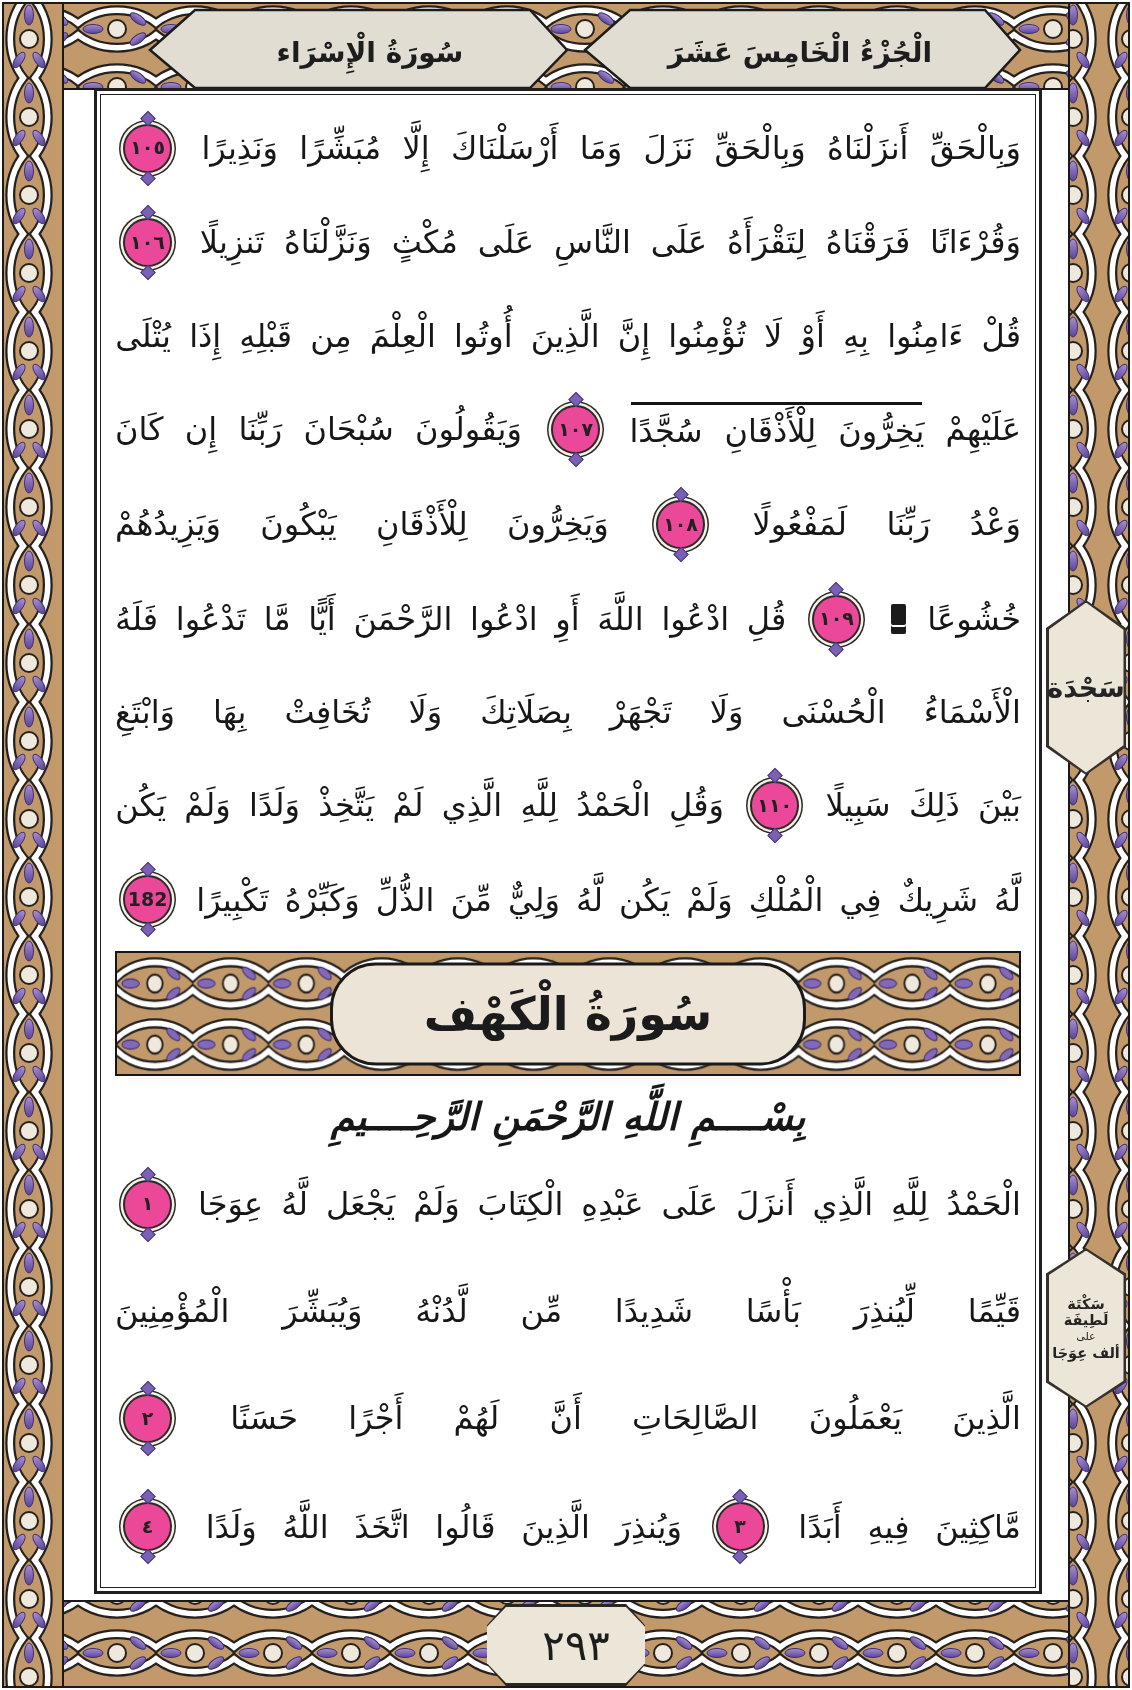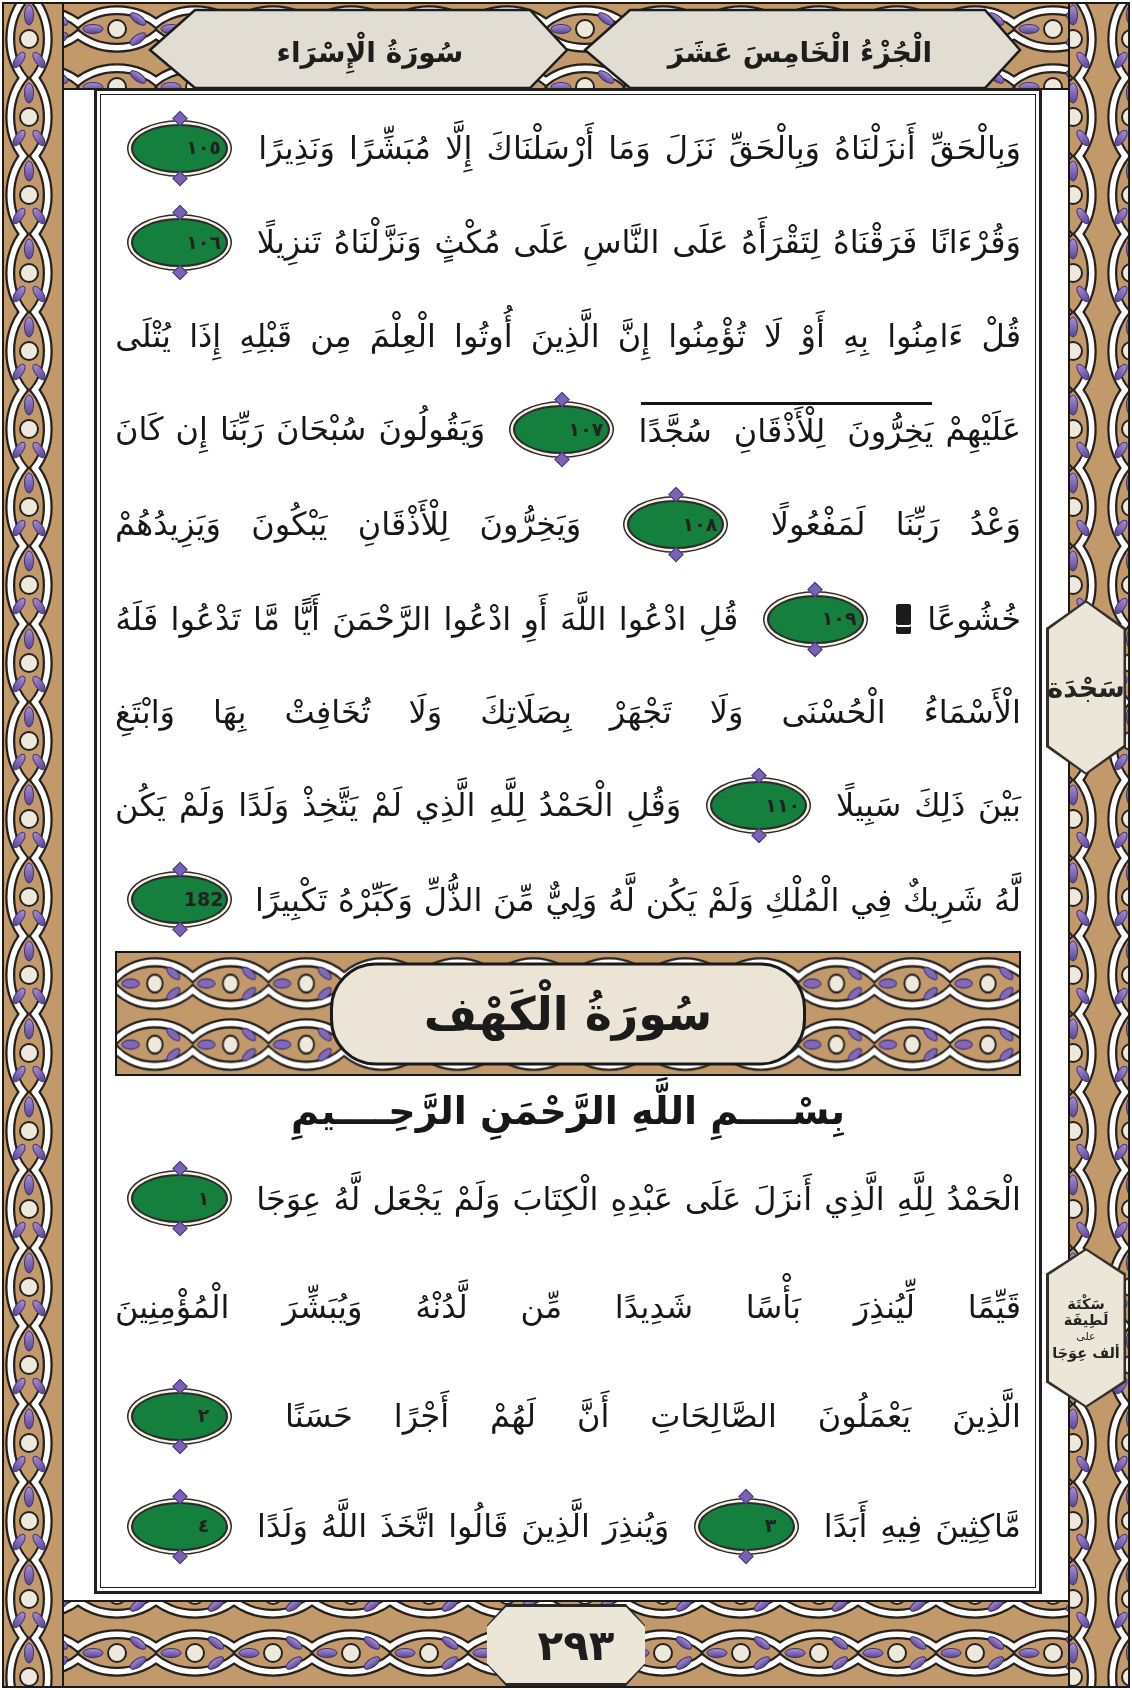--- a/index.html
+++ b/index.html
@@ -15,35 +15,35 @@
   .frame{position:absolute;left:94px;top:88px;width:948px;height:1506px;border:3.5px solid #1f1f1f;background:#fff;box-sizing:border-box;}
   .frame-inner{position:absolute;inset:3px;border:1.5px solid #1f1f1f;display:flex;flex-direction:column;
                padding:6px 14px;box-sizing:border-box;}
   .lines{display:flex;flex-direction:column;}
   .isra{height:846px;justify-content:space-around;}
   .kahf{flex:1;justify-content:space-around;}
   .line{display:flex;direction:rtl;justify-content:space-between;align-items:center;font-size:32px;line-height:1.45;}
   .word{white-space:nowrap;}
   .ovl{position:relative;display:inline-flex;gap:22px;justify-content:space-between;padding-top:4px;}
   .ovl::before{content:"";position:absolute;top:-2px;left:2px;right:2px;border-top:3.5px solid #141414;}
-  .vnum{position:relative;flex:0 0 auto;width:45px;height:45px;border-radius:50%;background:#15803d;
+  .vnum{position:relative;flex:0 0 auto;width:45px;height:45px;border-radius:50%;background:#ec4899;
         border:2px solid #2b2b2b;box-shadow:0 0 0 2.5px #f6f1e4,0 0 0 4px #2b2b2b;
-        display:flex;align-items:center;justify-content:center;font-size:19px;font-weight:bold;color:#222;margin:0 16px;padding-left:48px;}
+        display:flex;align-items:center;justify-content:center;font-size:19px;font-weight:bold;color:#222;margin:0 8px;}
   .vnum::before,.vnum::after{content:"";position:absolute;left:50%;transform:translateX(-50%) rotate(45deg);
         width:9px;height:9px;background:#7b61b3;border:1px solid #4a3a80;}
   .vnum::before{top:-13px;} .vnum::after{bottom:-13px;}
   .sajdah-glyph{display:inline-block;width:15px;height:30px;background:#1b1b1b;border-radius:2px;
         box-shadow:inset 0 -7px 0 #1b1b1b, inset 0 -9px 0 #ffffff;margin:0 4px;}
   
-  .band{position:relative;height:125px;margin:4px 0 2px 0;border:2.5px solid #161616;box-sizing:border-box;}
+  .band{position:relative;height:125px;margin:4px 0 8px 0;border:2.5px solid #161616;box-sizing:border-box;}
   .band svg{position:absolute;inset:0;width:100%;height:100%;}
   .band-cart{position:absolute;left:50%;top:50%;transform:translate(-50%,-50%);width:470px;height:97px;
         background:#ece5d7;border:3px solid #1a1a1a;border-radius:46px;display:flex;align-items:center;justify-content:center;}
   .band-title{font-size:46px;font-weight:bold;color:#1b1b1b;}
-  .bismillah{height:66px;display:flex;align-items:center;justify-content:center;font-size:38px;font-weight:bold;}
+  .bismillah{height:66px;display:flex;align-items:center;justify-content:center;font-size:38px;font-weight:bold;font-style:italic;}
   
   .marker{position:absolute;left:1046px;width:80px;z-index:5;}
   .marker .m-outer{clip-path:polygon(50% 0,100% 16%,100% 84%,50% 100%,0 84%,0 16%);background:#35302a;
         display:flex;align-items:center;justify-content:center;}
   .marker .m-inner{clip-path:polygon(50% 0,100% 16%,100% 84%,50% 100%,0 84%,0 16%);background:#ece6d9;
         width:calc(100% - 5px);height:calc(100% - 5px);display:flex;flex-direction:column;align-items:center;justify-content:center;
         text-align:center;color:#242424;}
   .sajdah-marker{top:600px;height:175px;}
   .sajdah-marker .m-outer{height:175px;}
   .sajdah-marker .m-text{font-size:27px;font-weight:bold;}
@@ -51,21 +51,21 @@
   .saktah-marker .m-outer{height:160px;}
   .saktah-marker .m-line1{font-size:14.5px;font-weight:bold;}
   .saktah-marker .m-line2{font-size:11px;margin:2px 0;text-align:center;}
   .saktah-marker .m-line3{font-size:14.5px;font-weight:bold;}
   
   .pagenum-cart{position:absolute;left:50%;top:1604px;transform:translateX(-50%);width:158px;height:82px;z-index:5;
         clip-path:polygon(12% 0,88% 0,100% 26%,100% 74%,88% 100%,12% 100%,0 74%,0 26%);background:#2a2622;
         display:flex;align-items:center;justify-content:center;}
   .pagenum-inner{clip-path:polygon(12% 0,88% 0,100% 26%,100% 74%,88% 100%,12% 100%,0 74%,0 26%);
         width:calc(100% - 6px);height:calc(100% - 6px);background:#ece6d8;
-        display:flex;align-items:center;justify-content:center;font-size:42px;font-weight:bold;color:#1d1d1d;padding-left:20px;}
+        display:flex;align-items:center;justify-content:center;font-size:42px;font-weight:normal;color:#1d1d1d;padding-left:20px;}
 </style>
 </head>
 <body>
 
 <div class="page">
 
   <svg class="border-svg" width="1132" height="1690" viewBox="0 0 1132 1690">
     <defs>
       <linearGradient id="pg" x1="0" y1="0" x2="0" y2="1">
         <stop offset="0" stop-color="#a88fd4"></stop>

